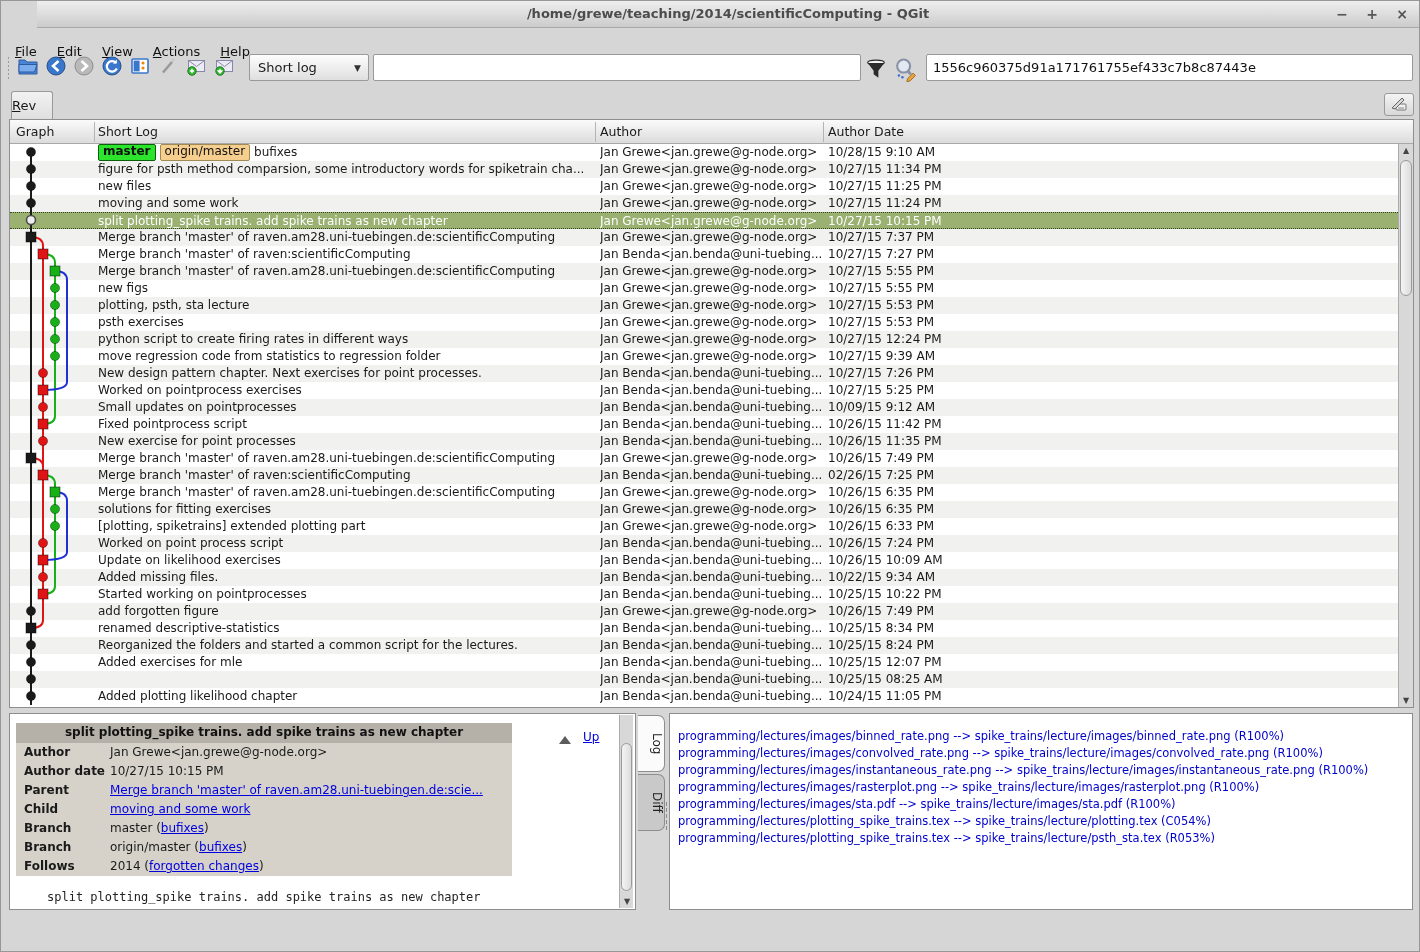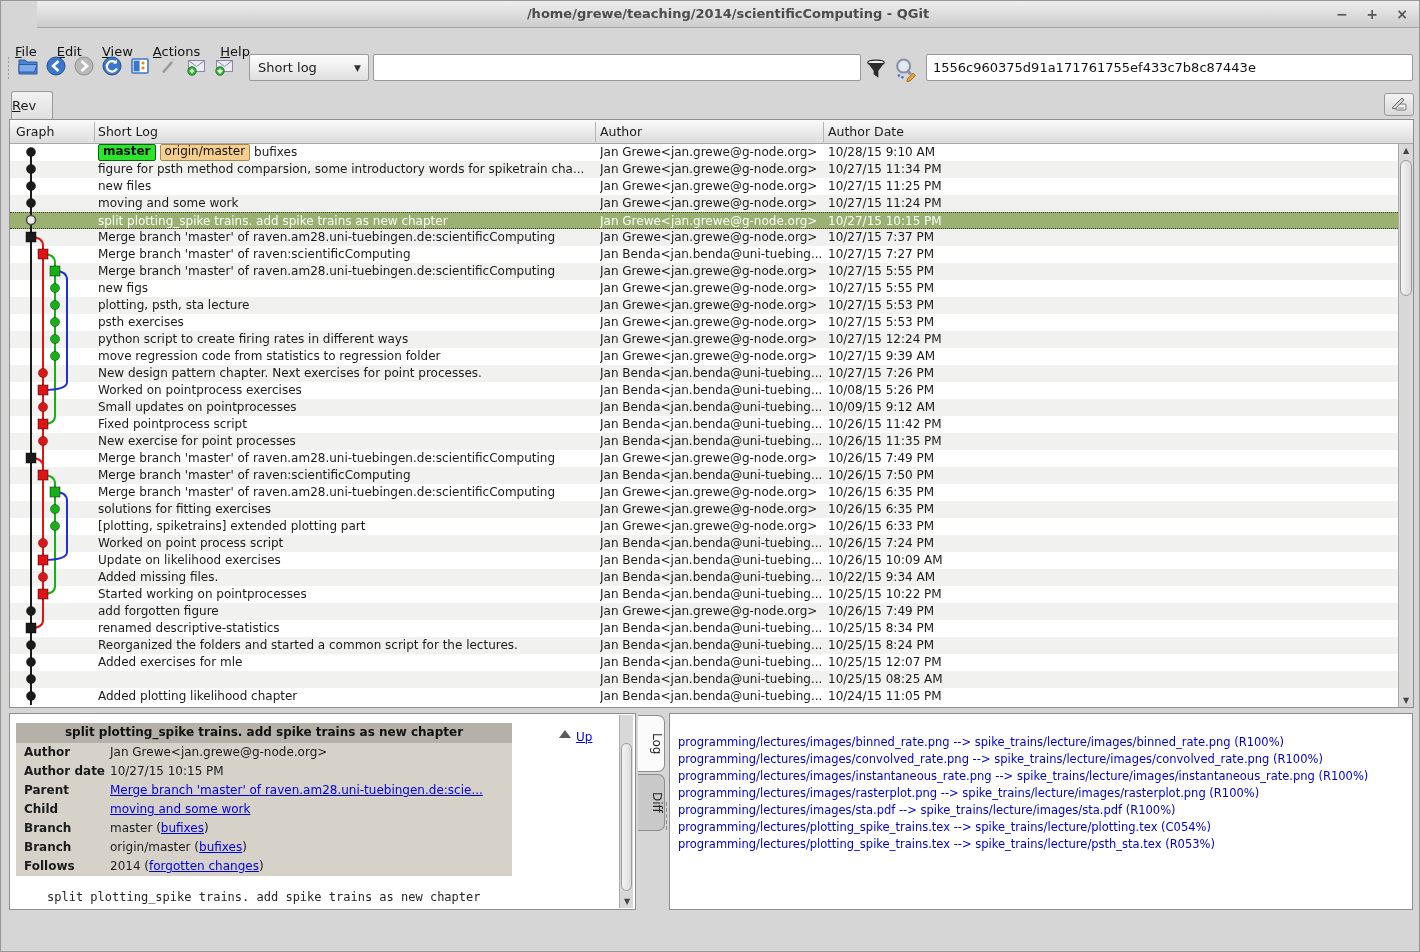--- a/index.html
+++ b/index.html
@@ -78,35 +78,35 @@
     border:1px solid #9a9a9a; border-radius:6px; }
 
   
   .dpanel { position:absolute; left:8px; top:712px; width:627px; height:197px; background:#fff; border:1px solid #8d8d8d; }
   .infobox { position:absolute; left:6px; top:9px; width:496px; height:153px; background:#d6d2ca; font-size:12px; }
   .ib-title { height:20px; background:#b5b1a9; font-weight:bold; text-align:center; line-height:19px; color:#111; }
   .ib-row { position:relative; height:19px; line-height:19px; }
   .ib-label { position:absolute; left:8px; font-weight:bold; }
   .ib-value { position:absolute; left:94px; white-space:nowrap; }
   a.lnk { color:#0000dd; text-decoration:underline; cursor:pointer; }
-  .up-box { position:absolute; left:549px; top:16px; font-size:12px; display:flex; align-items:flex-start; gap:5px; }
+  .up-box { position:absolute; left:549px; top:16px; font-size:12px; display:flex; align-items:flex-end; gap:12px; }
   .up-tri { width:0; height:0; border-left:6px solid transparent; border-right:6px solid transparent; border-bottom:8px solid #5c5c5c; }
   .dmsg { position:absolute; left:37px; top:176px; font-family:"DejaVu Sans Mono", monospace; font-size:12px; color:#222; white-space:pre; }
   .dscroll { position:absolute; left:609px; top:1px; width:14px; height:193px; background:#d8d8d8; border-left:1px solid #ababab; }
   .dscroll .sc-thumb { left:1px; width:11px; }
 
   
   .side-tab { position:absolute; left:637px; width:27px; border:1px solid #8d8d8d; border-left:none;
     border-radius:0 7px 7px 0; writing-mode:vertical-rl; text-align:center; font-size:12px; color:#222; }
   .side-tab.active { background:#fbfbfb; }
   .side-tab.inactive { background:#c9c9c9; }
 
   .fpanel { position:absolute; left:668px; top:712px; width:744px; height:197px; background:#fff; border:1px solid #8d8d8d; }
   .fline { height:17px; line-height:17px; font-size:11.5px; color:#0000cc; white-space:nowrap; padding-left:8px; }
-  .fpanel .flist { padding-top:20px; }
+  .fpanel .flist { padding-top:14px; }
 
   .split-dots { position:absolute; left:664px; top:800px; width:3px; height:30px;
     background-image:radial-gradient(#8a8a8a 1px, transparent 1px); background-size:3px 6px; }
 </style>
 </head>
 <body>
 
 <div class="window">
 
   <div class="titlebar">
@@ -407,21 +407,21 @@
             <line x1="45" y1="0" x2="45" y2="17" stroke="#17b017" stroke-width="2"></line>
             <line x1="33" y1="0" x2="33" y2="8" stroke="#e01414" stroke-width="2"></line>
             <line x1="33" y1="8" x2="33" y2="17" stroke="#e01414" stroke-width="2"></line>
             <path d="M 57 0 Q 57 8 33 8" fill="none" stroke="#2030d8" stroke-width="2"></path>
             <rect x="28" y="3" width="10" height="10" fill="#e01414" stroke="rgba(0,0,0,.45)"></rect>
           </svg>
           <div class="cell-log">
             <span>Worked on pointprocess exercises</span>
           </div>
           <div class="cell-author">Jan Benda&lt;jan.benda@uni-tuebing...</div>
-          <div class="cell-date">10/08/15 5:26 PM</div>
+          <div class="cell-date">10/27/15 5:25 PM</div>
         </div>
         <div class="row odd">
           <svg class="gph" width="92" height="17">
             <line x1="21" y1="0" x2="21" y2="17" stroke="#1a1a1a" stroke-width="2"></line>
             <line x1="45" y1="0" x2="45" y2="17" stroke="#17b017" stroke-width="2"></line>
             <line x1="33" y1="0" x2="33" y2="8" stroke="#e01414" stroke-width="2"></line>
             <line x1="33" y1="8" x2="33" y2="17" stroke="#e01414" stroke-width="2"></line>
             <circle cx="33" cy="8" r="4.6" fill="#e01414" stroke="rgba(0,0,0,.35)"></circle>
           </svg>
           <div class="cell-log">
@@ -476,21 +476,21 @@
             <line x1="21" y1="0" x2="21" y2="17" stroke="#1a1a1a" stroke-width="2"></line>
             <line x1="33" y1="0" x2="33" y2="8" stroke="#e01414" stroke-width="2"></line>
             <line x1="33" y1="8" x2="33" y2="17" stroke="#e01414" stroke-width="2"></line>
             <path d="M 33 8 Q 45 8 45 17" fill="none" stroke="#17b017" stroke-width="2"></path>
             <rect x="28" y="3" width="10" height="10" fill="#e01414" stroke="rgba(0,0,0,.45)"></rect>
           </svg>
           <div class="cell-log">
             <span>Merge branch 'master' of raven:scientificComputing</span>
           </div>
           <div class="cell-author">Jan Benda&lt;jan.benda@uni-tuebing...</div>
-          <div class="cell-date">10/26/15 7:50 PM</div>
+          <div class="cell-date">02/26/15 7:25 PM</div>
         </div>
         <div class="row">
           <svg class="gph" width="92" height="17">
             <line x1="21" y1="0" x2="21" y2="17" stroke="#1a1a1a" stroke-width="2"></line>
             <line x1="33" y1="0" x2="33" y2="17" stroke="#e01414" stroke-width="2"></line>
             <line x1="45" y1="0" x2="45" y2="8" stroke="#17b017" stroke-width="2"></line>
             <line x1="45" y1="8" x2="45" y2="17" stroke="#17b017" stroke-width="2"></line>
             <path d="M 45 8 Q 57 8 57 17" fill="none" stroke="#2030d8" stroke-width="2"></path>
             <rect x="40" y="3" width="10" height="10" fill="#17b017" stroke="rgba(0,0,0,.45)"></rect>
           </svg>

